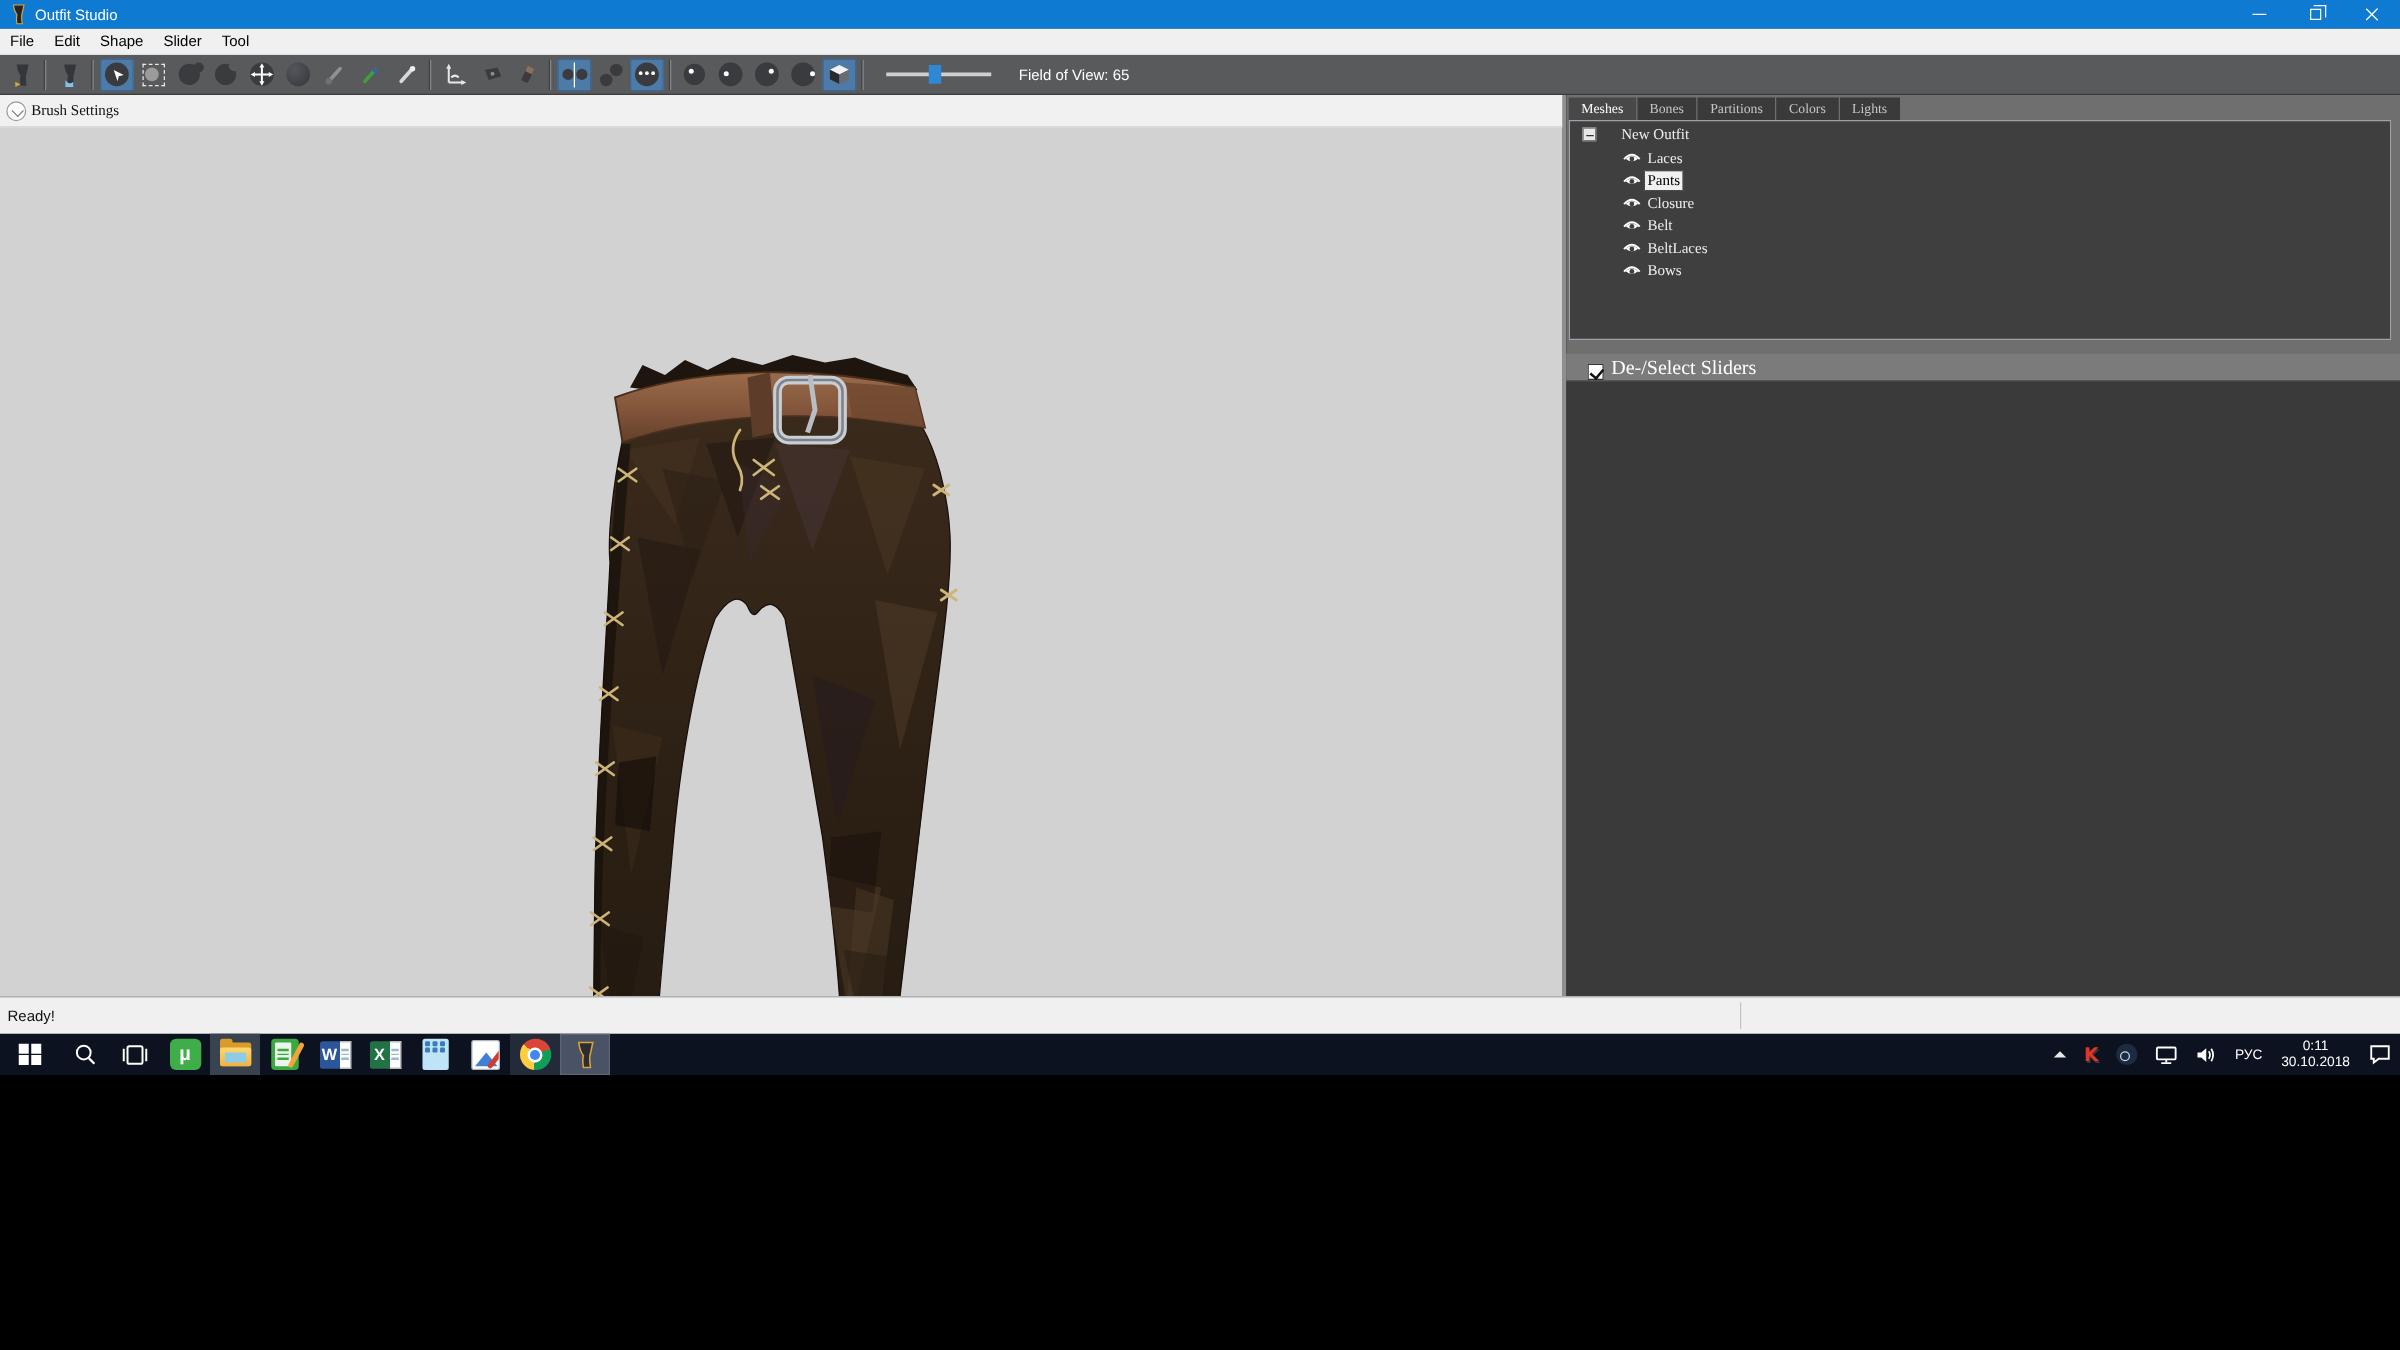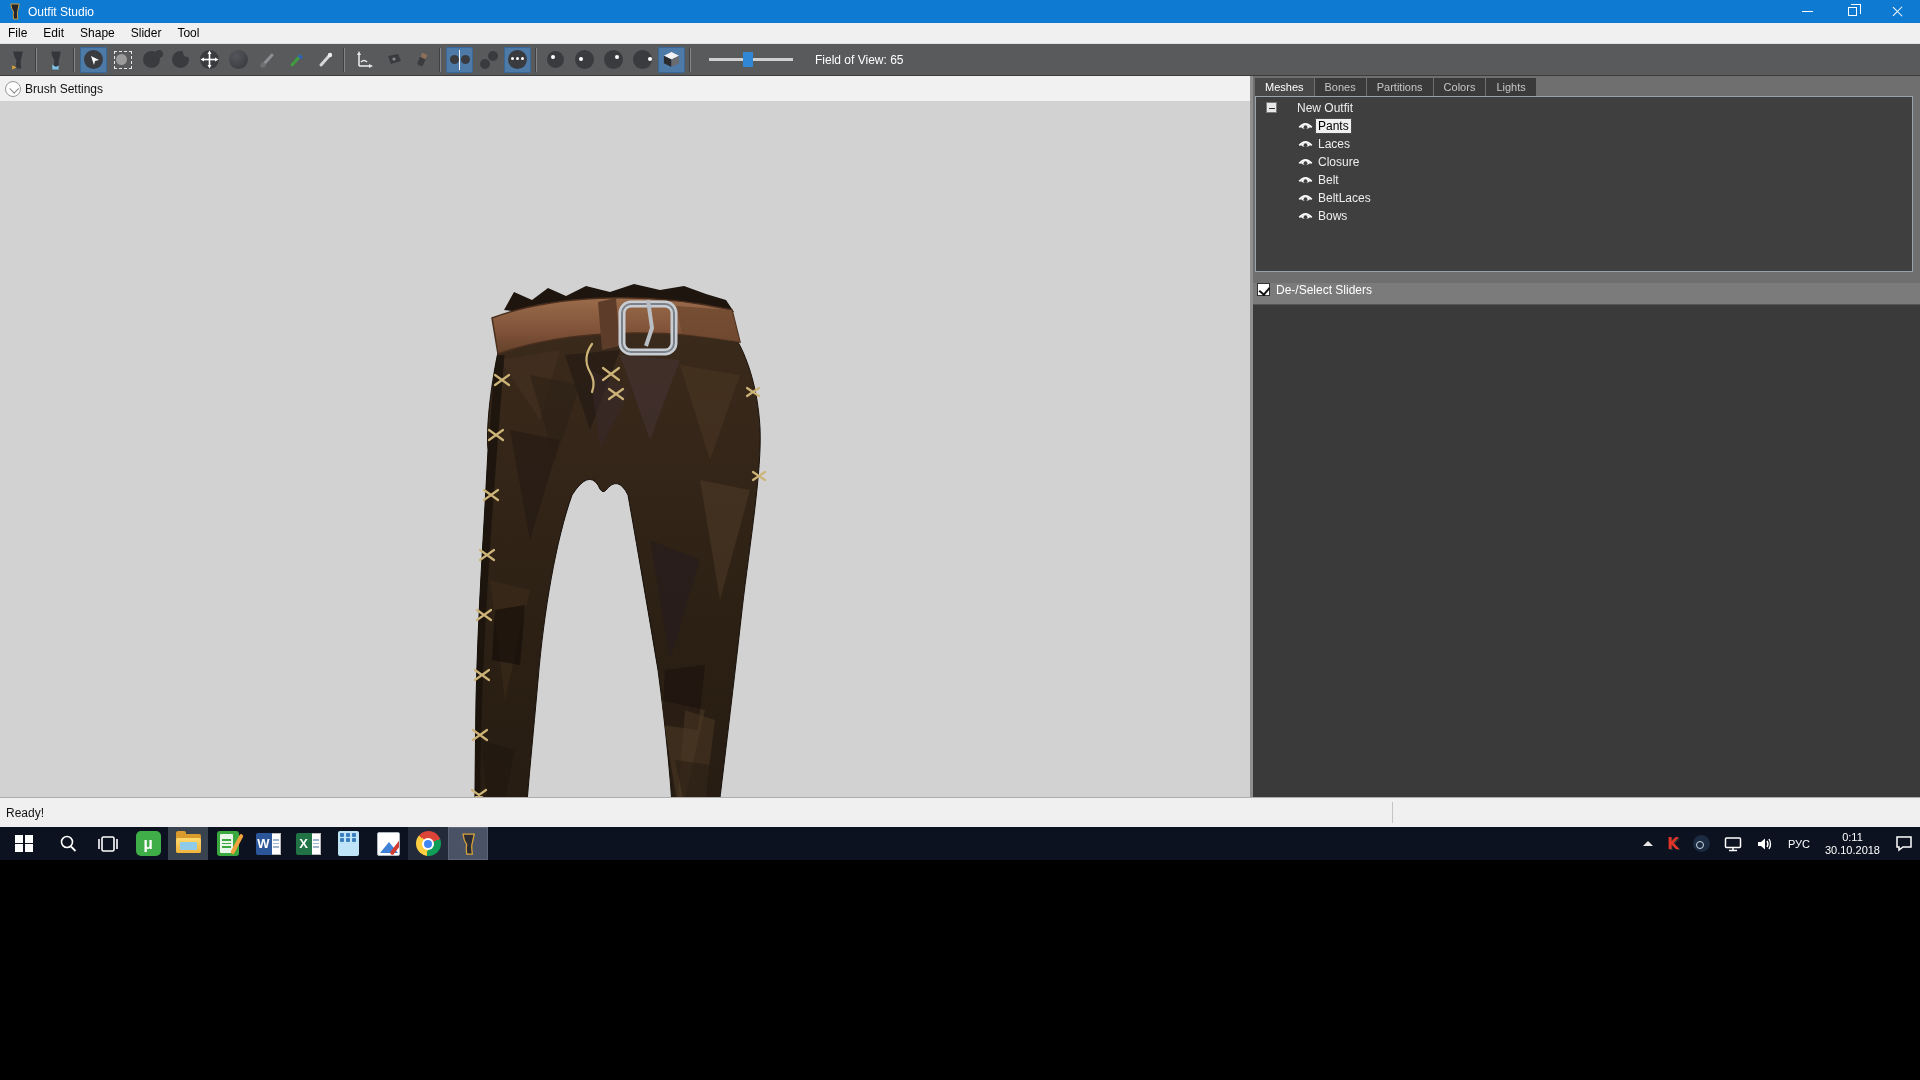--- a/index.html
+++ b/index.html
@@ -40,21 +40,21 @@
   .twocirc i { position:absolute; border-radius:50%; background:#3a3b3f; }
   .mirrorline { position:absolute; left:9px; top:-1px; width:1.6px; height:20px; background:#fff; }
 
   
   .fov-wrap { display:flex; align-items:center; margin-left:14px; }
   .fov-slider { width:84px; height:3px; background:#cfcfcf; position:relative; }
   .fov-handle { position:absolute; left:34px; top:-6px; width:10px; height:15px; background:#2f87d6; }
   .fov-label { color:#fff; font-size:12px; margin-left:22px; }
 
   
-  .main { flex:1; display:flex; min-height:0; }
+  .main { flex:1; display:flex; min-height:0;font-family:Liberation Serif, serif; }
   .viewport { width:1250px; position:relative; background:#d2d2d2; overflow:hidden; }
   .brushbar { height:26px; background:#f1f1f1; border-bottom:1px solid #d0d0d0; display:flex; align-items:center; font-size:12px; color:#111; }
   .chev-circle { width:16px; height:16px; border-radius:50%; border:1px solid #9a9a9a; background:#fdfdfd; margin:0 4px 0 5px; position:relative; }
   .chev-circle::after { content:""; position:absolute; left:4px; top:4px; width:6px; height:6px; border-right:1.6px solid #8a8a8a; border-bottom:1.6px solid #8a8a8a; transform:rotate(45deg) translateY(-1px); }
   .model-svg { position:absolute; left:470px; top:204px; width:300px; height:660px; }
   .splitter { width:3px; background:#8f8f8f; }
 
   
   .rightpanel { flex:1; background:#6f6f6f; display:flex; flex-direction:column; min-height:0; }
   .tabsrow { height:20px; display:flex; align-items:flex-end; padding-left:2px; gap:1px; }
@@ -63,21 +63,21 @@
   .treepanel { height:176px; margin:0 7px 0 2px; background:#3f3f3f; border:1px solid #9aa3ab; overflow:hidden;
     font-size:12px; color:#eee; padding-top:3px; }
   .tree-root { display:flex; align-items:center; height:15px; padding-left:10px; gap:20px; margin-bottom:2px; }
   .expander { width:11px; height:11px; background:#e8e8e8; border:1px solid #7a7a7a; position:relative; }
   .expander::after { content:""; position:absolute; left:2px; top:4.5px; width:6px; height:1.5px; background:#333; }
   .tree-row { display:flex; align-items:center; height:18px; padding-left:42px; gap:3px; }
   .eye { width:15px; height:11px; flex:0 0 auto; }
   .tree-label { padding:0 2px; }
   .tree-label.selected { background:#f0f0f0; color:#000; outline:1px dotted #555; }
   .gap { height:11px; }
-  .sliderhdr { height:22px; background:#7b7b7b; border-bottom:1px solid #555; display:flex; align-items:flex-start; color:#fff; font-size:12px; gap:6px; padding-left:4px; }
+  .sliderhdr { height:22px; background:#7b7b7b; border-bottom:1px solid #555; display:flex; align-items:flex-end; color:#fff; font-size:16px; gap:6px; padding-left:17px; }
   .checkbox { width:13px; height:13px; background:#fff; border:1px solid #333; position:relative; }
   .checkbox::after { content:""; position:absolute; left:2.5px; top:0.5px; width:5px; height:8px; border-right:2px solid #111; border-bottom:2px solid #111; transform:rotate(40deg); }
   .slidersarea { flex:1; background:#3a3a3a; }
 
   
   .statusbar { height:30px; background:#f0f0f0; border-top:1px solid #adadad; display:flex; align-items:center; font-size:12px; color:#111; position:relative; }
   .statusbar .txt { padding-left:6px; }
   .status-div { position:absolute; left:1392px; top:4px; bottom:4px; width:1px; background:#c4c4c4; }
 
   
@@ -405,29 +405,29 @@
           <span class="expander"></span>
           <span>New Outfit</span>
         </div>
 
         <div class="tree-row">
           <svg class="eye" viewBox="0 0 18 12">
               <path d="M1.5,7 Q9,-1.5 16.5,7" stroke="#fff" fill="none" stroke-width="2"></path>
               <path d="M3,6.5 Q9,1.5 15,6.5 Q9,11.5 3,6.5Z" fill="#fff"></path>
               <circle cx="9" cy="6.8" r="2.3" fill="#3f3f3f"></circle>
             </svg>
-          <span class="tree-label selected">Pants</span>
+          <span class="tree-label">Laces</span>
         </div>
         <div class="tree-row">
           <svg class="eye" viewBox="0 0 18 12">
               <path d="M1.5,7 Q9,-1.5 16.5,7" stroke="#fff" fill="none" stroke-width="2"></path>
               <path d="M3,6.5 Q9,1.5 15,6.5 Q9,11.5 3,6.5Z" fill="#fff"></path>
               <circle cx="9" cy="6.8" r="2.3" fill="#3f3f3f"></circle>
             </svg>
-          <span class="tree-label">Laces</span>
+          <span class="tree-label selected">Pants</span>
         </div>
         <div class="tree-row">
           <svg class="eye" viewBox="0 0 18 12">
               <path d="M1.5,7 Q9,-1.5 16.5,7" stroke="#fff" fill="none" stroke-width="2"></path>
               <path d="M3,6.5 Q9,1.5 15,6.5 Q9,11.5 3,6.5Z" fill="#fff"></path>
               <circle cx="9" cy="6.8" r="2.3" fill="#3f3f3f"></circle>
             </svg>
           <span class="tree-label">Closure</span>
         </div>
         <div class="tree-row">

